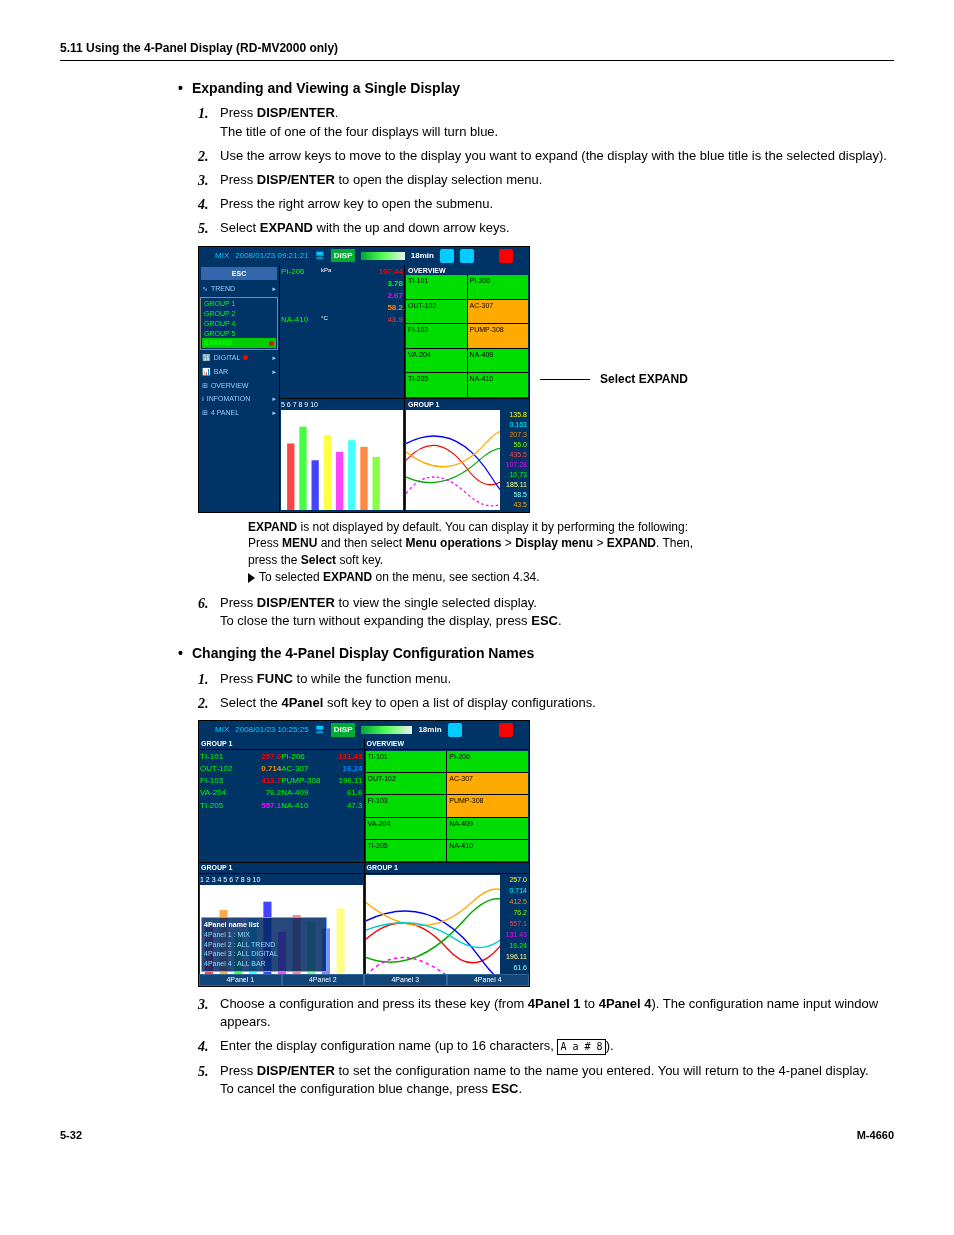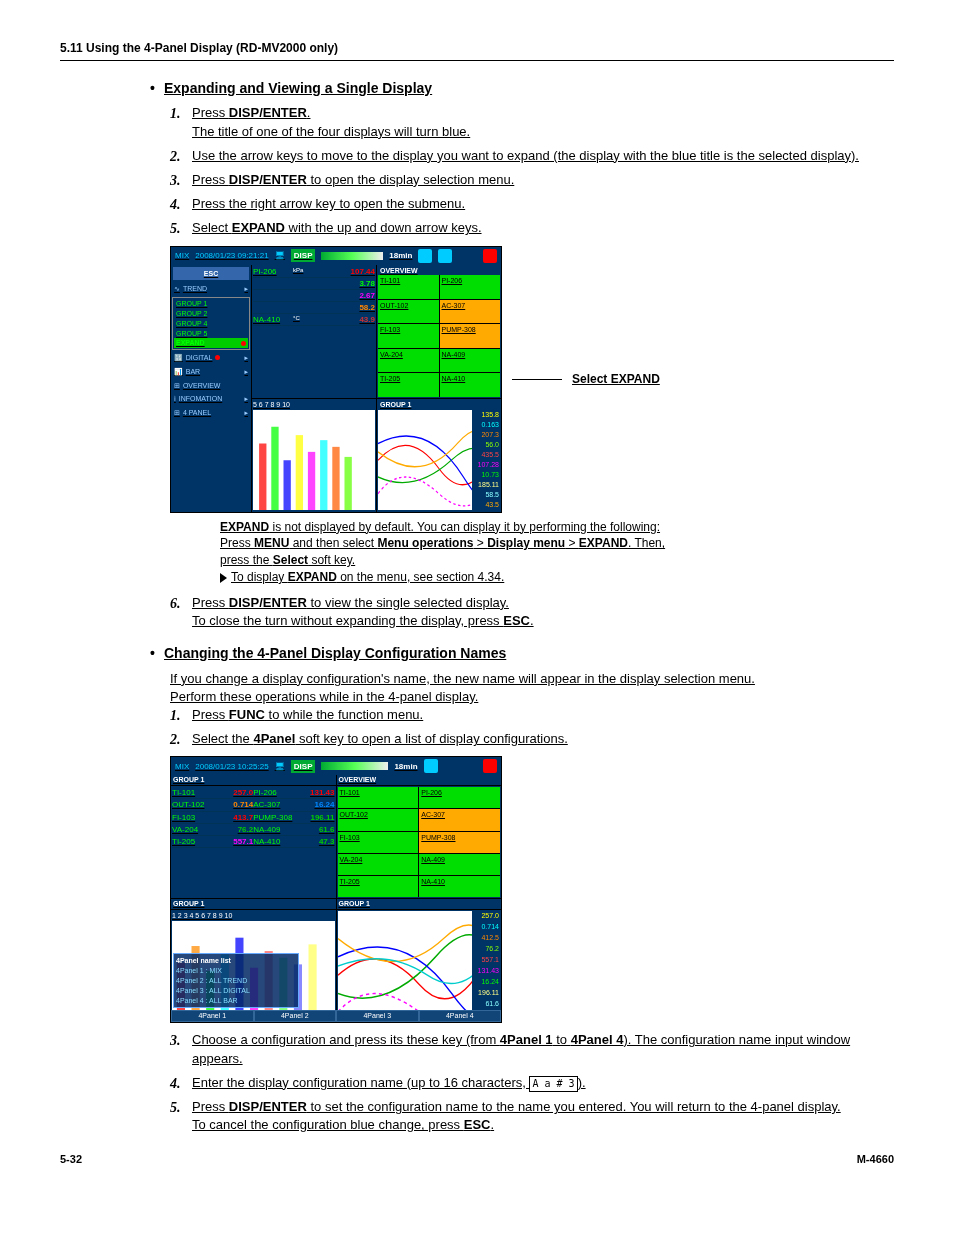--- a/index.html
+++ b/index.html
@@ -12,22 +12,21 @@
     line-height: 1.4;
   }
   .header-line {
     font-weight: bold;
     font-size: 12px;
     border-bottom: 1px solid #000;
     padding-bottom: 3px;
     margin-bottom: 18px;
   }
   .content {
-    margin-left: 90px;
-    text-decoration: underline;
+    margin-left: 118px;
   }
   .section-title {
     font-weight: bold;
     font-size: 14px;
     margin-top: 14px;
     margin-bottom: 6px;
   }
   .bullet {
     display:inline-block;
     width:14px;
@@ -70,21 +69,21 @@
     display:flex;
     flex-direction:column;
   }
   .fig-top {
     height:18px;
     background:#003366;
     color:#0cf;
     font-size:8px;
     display:flex;
     align-items:center;
-    padding:0 4px;
+    padding:0 16px;
     gap:6px;
   }
   .fig-top .disp-lbl { color:#fff; font-weight:bold; background:#0a3; padding:1px 3px;}
   .fig-top .bar { flex:1; height:8px; background:linear-gradient(to right,#0a3,#5f5,#eee); }
   .fig-top .min { color:#fff; font-weight:bold;}
   .fig-top .ico { width:14px;height:14px;background:#0cf;border-radius:2px;}
   .fig-top .rec { width:14px;height:14px;background:#f00;border-radius:2px;}
   .fig-body {
     flex:1;
     display:grid;
@@ -142,21 +141,21 @@
     margin: 6px 0 6px 50px;
     font-size:12px;
     max-width:470px;
   }
   .tri { display:inline-block; width:0;height:0;border-top:5px solid transparent;border-bottom:5px solid transparent;border-left:7px solid #000; vertical-align:middle; margin-right:4px;}
   .footer {
     display:flex;
     justify-content:space-between;
     font-size:11px;
     font-weight:bold;
-    margin-top:18px;
+    margin-top:30px;
     border-top: none;
   }
   .aa-box {
     display:inline-block;
     border:1px solid #000;
     font-size:10px;
     padding:0 2px;
     font-family:monospace;
   }
   .softkey-row {
@@ -365,37 +364,33 @@
           </div>
         </div>
       </div>
       <div class="sel-line"></div>
       <div class="select-expand-label">Select EXPAND</div>
     </div>
 
     <div class="figure-note">
       <span class="b">EXPAND</span><span> is not displayed by default. You can display it by performing the following:</span><br>
       <span>Press </span><span class="b">MENU</span><span> and then select </span><span class="b">Menu operations</span><span> &gt; </span><span class="b">Display menu</span><span> &gt; </span><span class="b">EXPAND</span><span>. Then, press the </span><span class="b">Select</span><span> soft key.</span><br>
-      <span class="tri"></span><span>To display </span><span class="b">EXPAND</span><span> on the menu, see section 4.34.</span>
+      <span class="tri"></span><span>To selected </span><span class="b">EXPAND</span><span> on the menu, see section 4.34.</span>
     </div>
   </div>
 
   <ul class="step-list">
     <li><span class="step-num">6.</span>
       <span>Press </span><span class="b">DISP/ENTER</span><span> to view the single selected display.</span><br>
       <span>To close the turn without expanding the display, press </span><span class="b">ESC</span><span>.</span>
     </li>
   </ul>
 
   <div class="section-title">
     <span class="bullet">•</span><span>Changing the 4-Panel Display Configuration Names</span>
-  </div>
-  <div style="margin-left:20px">
-    <div>If you change a display configuration's name, the new name will appear in the display selection menu.</div>
-    <div>Perform these operations while in the 4-panel display.</div>
   </div>
 
   <ul class="step-list">
     <li><span class="step-num">1.</span>
       <span>Press </span><span class="b">FUNC</span><span> to while the function menu.</span>
     </li>
     <li><span class="step-num">2.</span>
       <span>Select the </span><span class="b">4Panel</span><span> soft key to open a list of display configurations.</span>
     </li>
   </ul>
@@ -538,21 +533,21 @@
           </div>
       </div>
     </div>
   </div>
 
   <ul class="step-list">
     <li><span class="step-num">3.</span>
       <span>Choose a configuration and press its these key (from </span><span class="b">4Panel 1</span><span> to </span><span class="b">4Panel 4</span><span>). The configuration name input window appears.</span>
     </li>
     <li><span class="step-num">4.</span>
-      <span>Enter the display configuration name (up to 16 characters, </span><span class="aa-box">A a # 3</span><span>).</span>
+      <span>Enter the display configuration name (up to 16 characters, </span><span class="aa-box">A a # 8</span><span>).</span>
     </li>
     <li><span class="step-num">5.</span>
       <span>Press </span><span class="b">DISP/ENTER</span><span> to set the configuration name to the name you entered. You will return to the 4-panel display.</span><br>
       <span>To cancel the configuration blue change, press </span><span class="b">ESC</span><span>.</span>
     </li>
   </ul>
 
 </div>
 
 <div class="footer">

